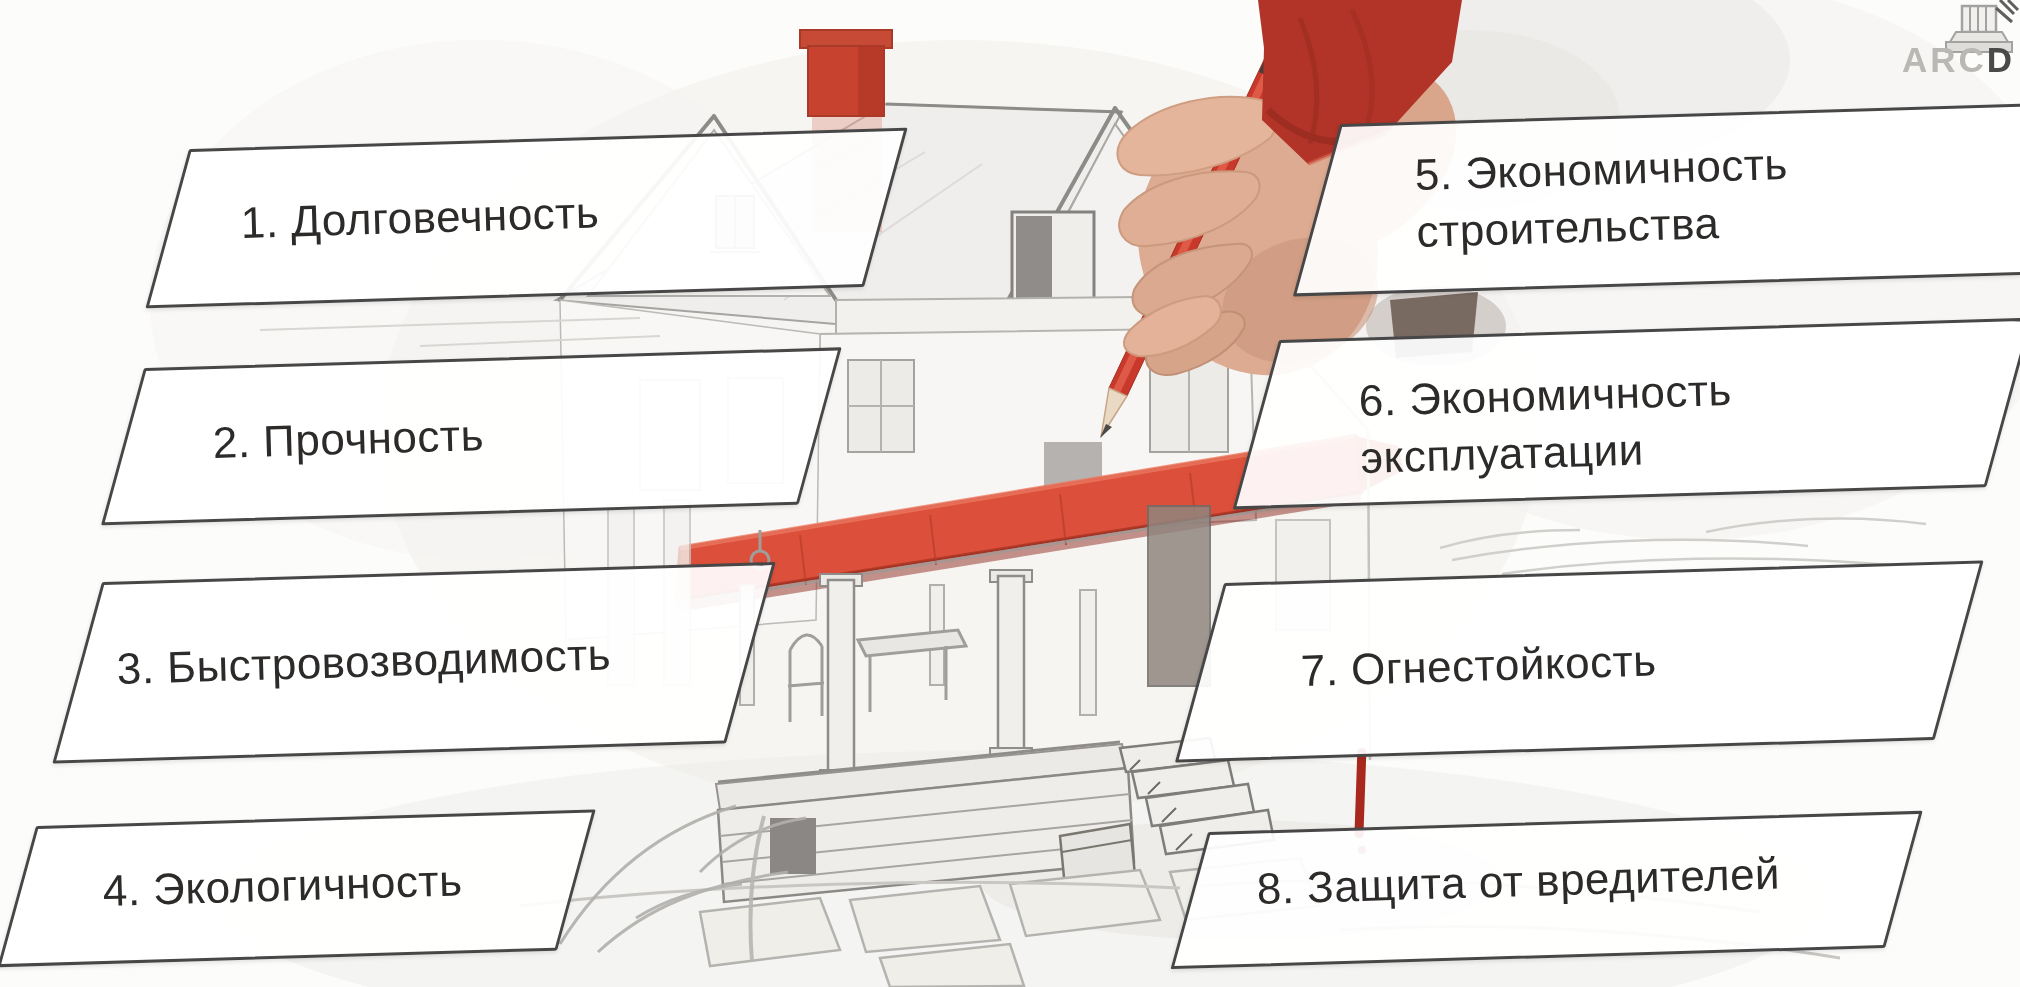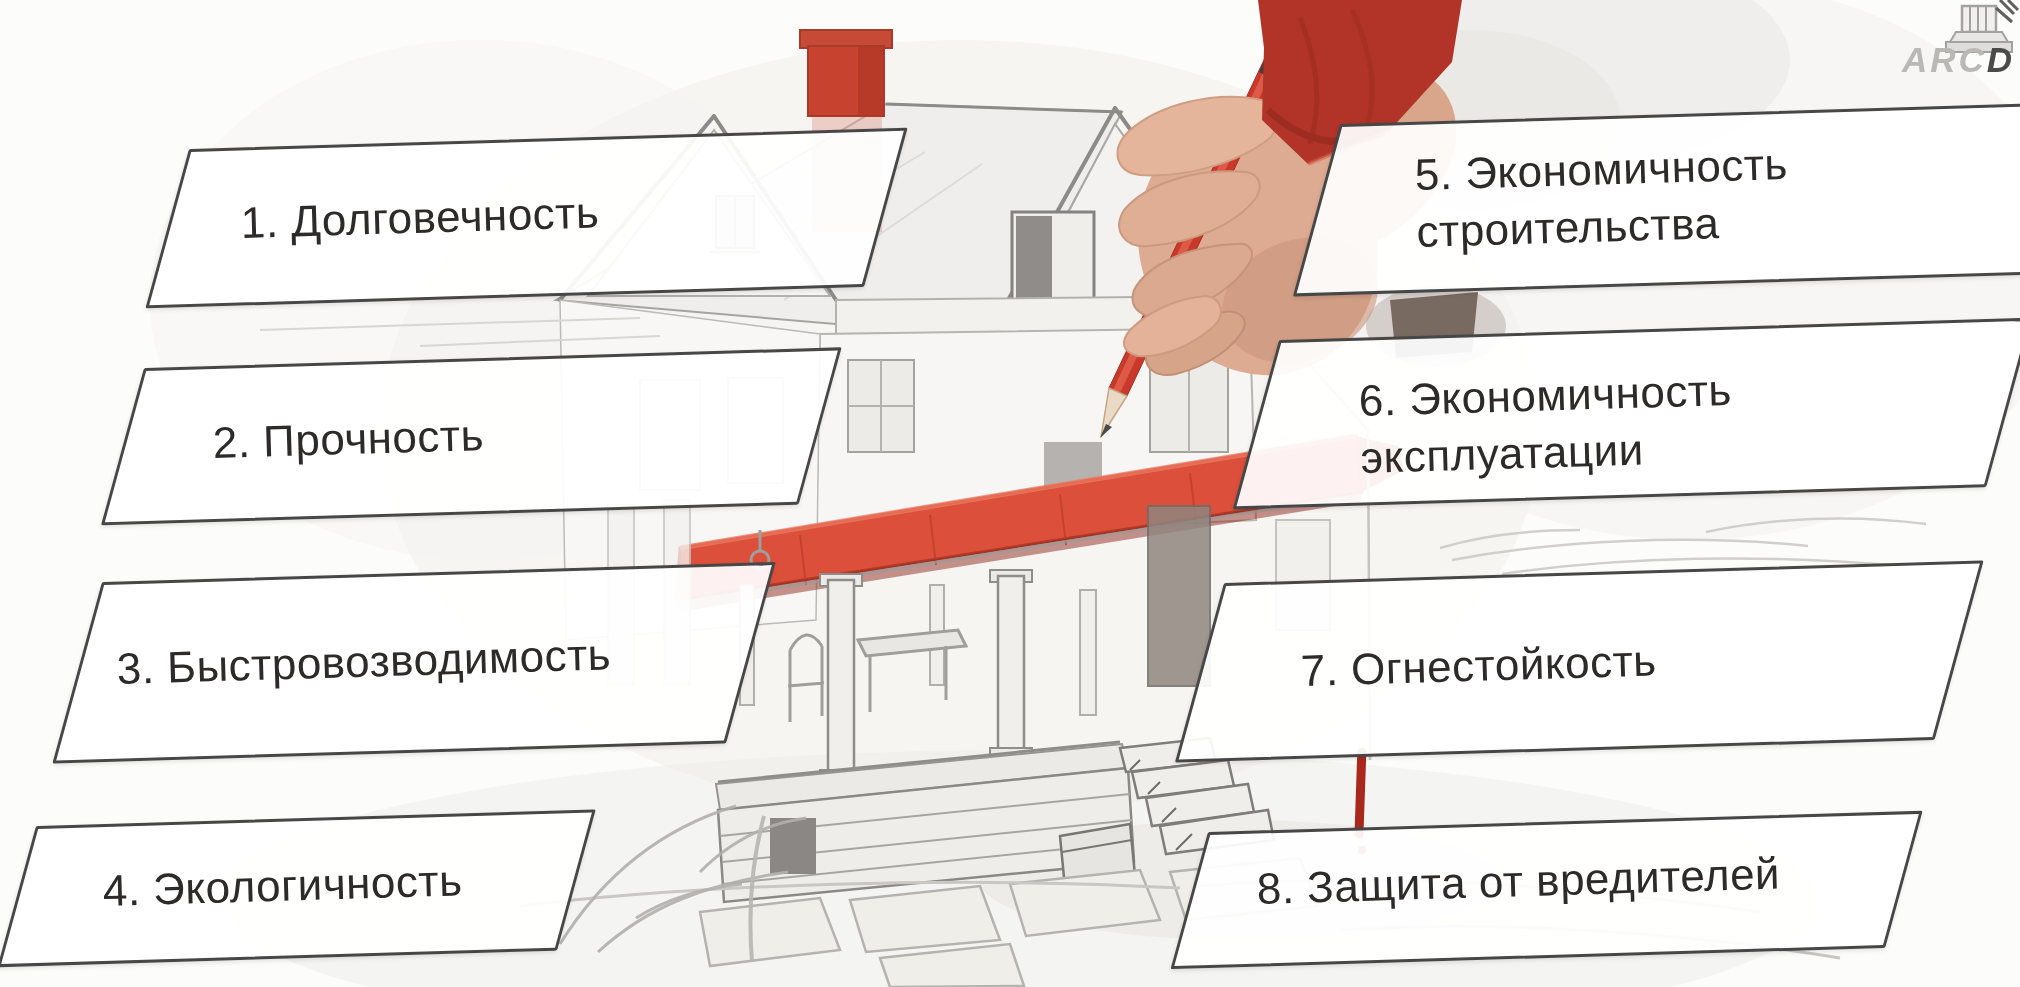--- a/index.html
+++ b/index.html
@@ -15,21 +15,21 @@
     box-shadow:0 2px 4px rgba(0,0,0,0.10); border-radius:2px;
   }
   .plabel {
     position:absolute; color:#2d2b29; font-size:44px; line-height:1.15;
     transform-origin:0 0; transform:rotate(-1.7deg);
     white-space:nowrap; letter-spacing:0.5px;
   }
   .plabel.two { white-space:normal; width:500px; line-height:57px; }
   #watermark {
     position:absolute; left:1902px; top:40px; font-size:35px; font-weight:700;
-    letter-spacing:3px; color:#b9b8b5; white-space:nowrap;font-style:italic;
+    letter-spacing:3px; color:#b9b8b5; white-space:nowrap;
   }
   #watermark .dark { color:#4a4a4a; }
 </style>
 </head>
 <body>
 
 <div id="stage">
 
   <svg id="bg" width="2020" height="987" viewBox="0 0 2020 987">
 

